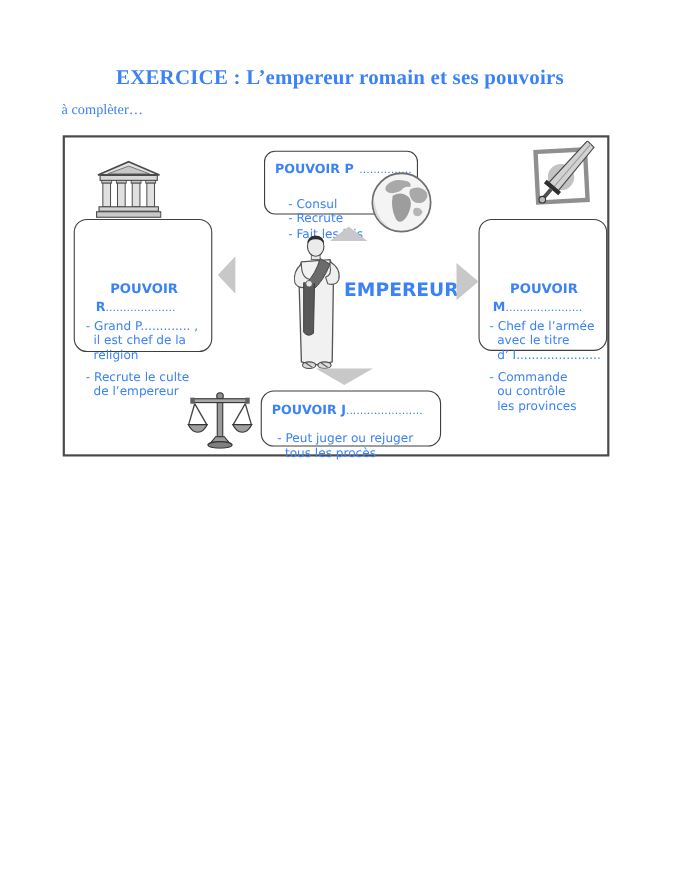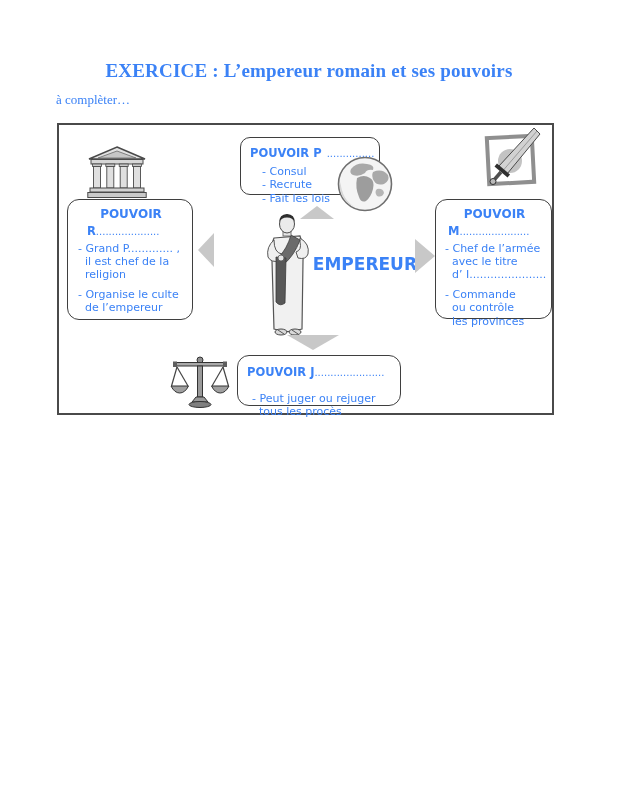--- a/index.html
+++ b/index.html
@@ -14,31 +14,31 @@
   .diagram{position:absolute;left:57px;top:123px;width:493px;height:288px;
            border:2px solid #4a4a4a;background:#fff;}
 
   .rbox{position:absolute;background:#fff;border:1.5px solid #3f3f3f;
         border-radius:12px;box-sizing:border-box;}
   .box-p{left:181px;top:12px;width:140px;height:58px;padding:4px 4px 4px 9px;border-radius:10px;}
   .box-r{left:8px;top:74px;width:126px;height:121px;padding:7px 5px 5px 7px;}
   .box-m{left:376px;top:74px;width:117px;height:120px;padding:7px 4px 5px 6px;}
   .box-j{left:178px;top:230px;width:164px;height:51px;padding:5px 5px 4px 9px;}
 
-  .hd{font-weight:bold;font-size:11.5px;}
+  .hd{font-weight:bold;font-size:11.5px;margin-top:48px;}
   .center-hd{display:block;text-align:center;font-size:12px;}
   .leader{font-size:10px;letter-spacing:0;}
   .blank-line{margin:0 0 3px 12px;line-height:1.1;}
   .box-m .blank-line{margin-left:6px;}
 
   .item{font-size:11px;line-height:1.22;white-space:pre-line;
         padding-left:7px;text-indent:-7px;}
   .box-r .item,.box-m .item{margin-left:3px;}
   .item + .item{margin-top:6px;}
-  .box-p .items{margin-left:12px;margin-top:4px;}
+  .box-p .items{margin-left:12px;margin-top:18px;}
   .box-p .item + .item{margin-top:0;}
   .box-j .item{margin-left:5px;margin-top:12px;}
 
   .center-label{position:absolute;left:218px;top:126px;width:140px;text-align:right;
                 font-weight:bold;font-size:17px;line-height:1.55;}
 
   .icon{position:absolute;}
   .icon-temple{left:28px;top:21px;}
   .icon-globe{left:278px;top:31px;z-index:2;}
   .icon-sword{left:420px;top:3px;}
@@ -82,21 +82,21 @@
     </svg>
 
     <div class="rbox box-r">
       <span class="hd center-hd">POUVOIR</span>
       <div class="blank-line">
         <span class="hd">R</span><span class="leader">....................</span>
       </div>
       <div class="item">- Grand P............. ,
 il est chef de la
 religion</div>
-      <div class="item">- Organise le culte
+      <div class="item">- Recrute le culte
 de l’empereur</div>
     </div>
 
     <div class="rbox box-p">
       <div>
         <span class="hd">POUVOIR P</span>
         <span class="leader">...............</span>
       </div>
       <div class="items">
         <div class="item">- Consul</div>

